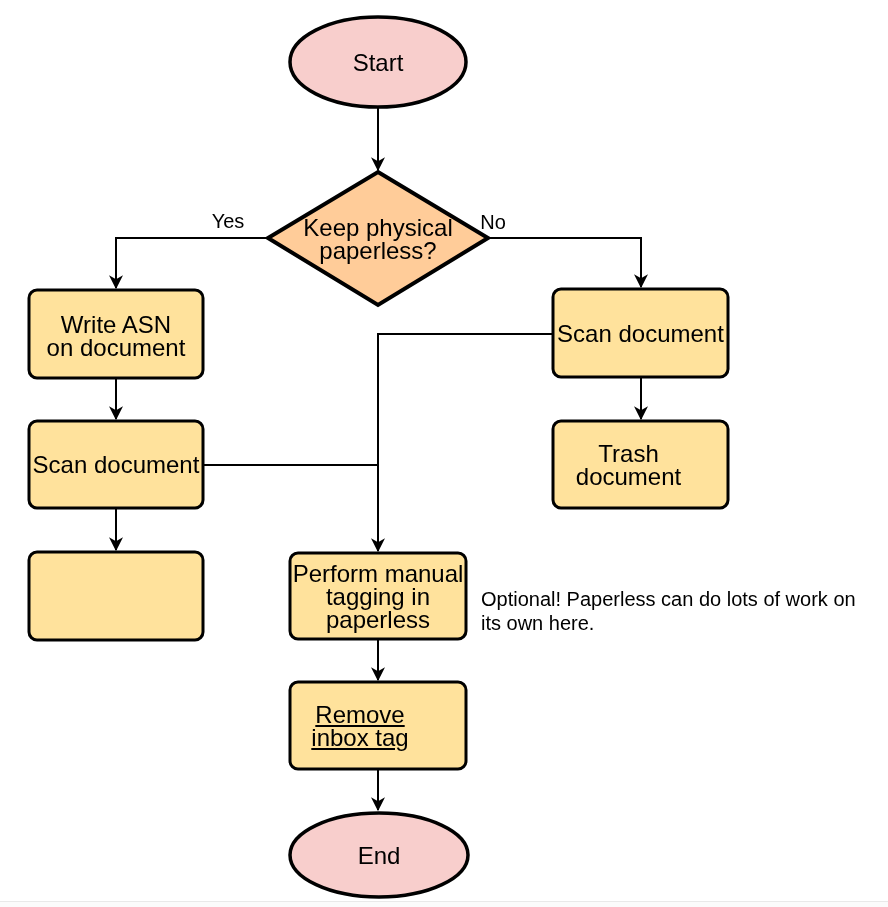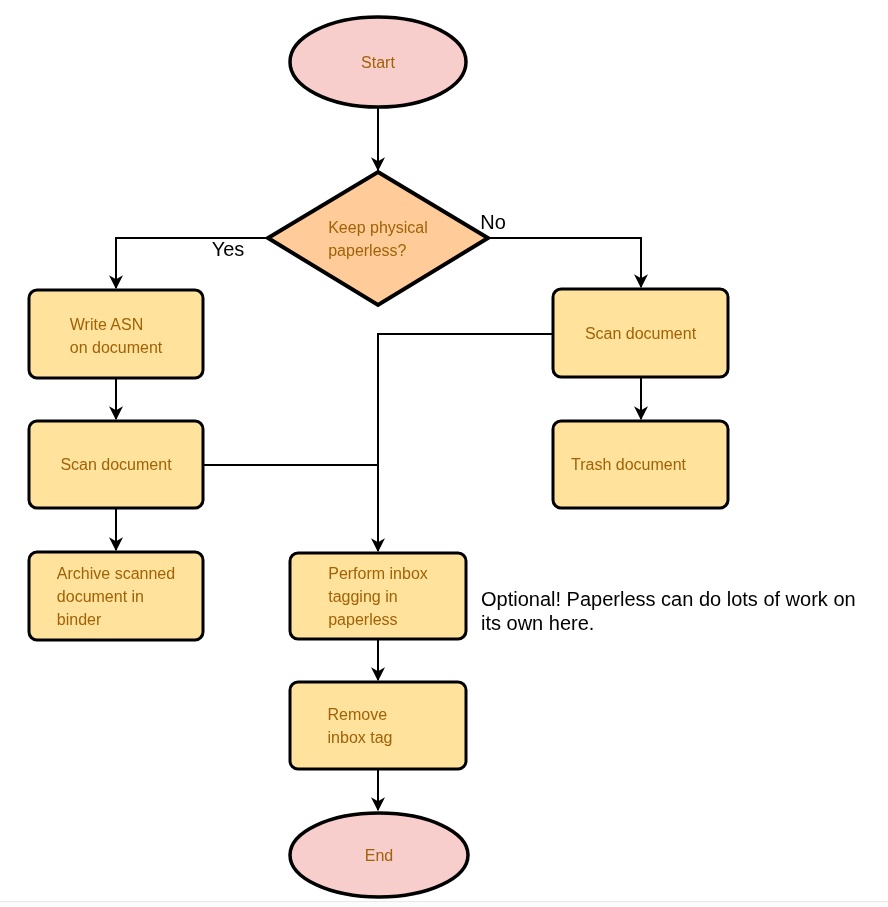--- a/index.html
+++ b/index.html
@@ -36,25 +36,25 @@
   }
   .shape-decision {
     stroke: #000000;
     stroke-width: 4;
   }
   .node-label {
     position: absolute;
     display: flex;
     align-items: center;
     justify-content: center;
-    text-align: left;
+    text-align: center;
     white-space: pre-line;
-    font-size: 16px;
+    font-size: 24px;
     line-height: 23px;
-    color: #a16207;
+    color: #000000;
     pointer-events: none;
   }
   .edge-label {
     position: absolute;
     display: flex;
     align-items: center;
     justify-content: center;
     font-size: 20px;
     color: #000000;
   }
@@ -122,38 +122,35 @@
   <div class="node-label" style="left:290px; top:17px; width:176px; height:90px;">Start</div>
 
   <div class="node-label" style="left:268px; top:172px; width:220px; height:133px;">Keep physical
 paperless?</div>
 
   <div class="node-label" style="left:29px; top:290px; width:174px; height:92px;">Write ASN
 on document</div>
 
   <div class="node-label" style="left:29px; top:421px; width:174px; height:87px;">Scan document</div>
 
-  <div class="node-label" style="left:29px; top:552px; width:174px; height:88px;">Archive scanned
-document in
-binder</div>
 
   <div class="node-label" style="left:553px; top:289px; width:175px; height:88px;">Scan document</div>
 
   <div class="node-label" style="left:553px; top:421px; width:151px; height:87px;">Trash document</div>
 
-  <div class="node-label" style="left:290px; top:553px; width:176px; height:86px;">Perform inbox
+  <div class="node-label" style="left:290px; top:553px; width:176px; height:86px;">Perform manual
 tagging in
 paperless</div>
 
-  <div class="node-label" style="left:290px; top:682px; width:140px; height:87px;">Remove
+  <div class="node-label" style="left:290px; top:682px; width:140px; height:87px;text-decoration:underline;">Remove
 inbox tag</div>
 
   <div class="node-label" style="left:290px; top:812px; width:178px; height:86px;">End</div>
 
-  <div class="edge-label" style="left:203px; top:209px; width:50px; height:24px;margin-top:28px;">Yes</div>
+  <div class="edge-label" style="left:203px; top:209px; width:50px; height:24px;">Yes</div>
 
   <div class="edge-label" style="left:468px; top:210px; width:50px; height:24px;">No</div>
 
   <div class="annotation">Optional! Paperless can do lots of work on
 its own here.</div>
 
   <div class="bottom-divider"></div>
   <div class="bottom-strip"></div>
 
 </div>

